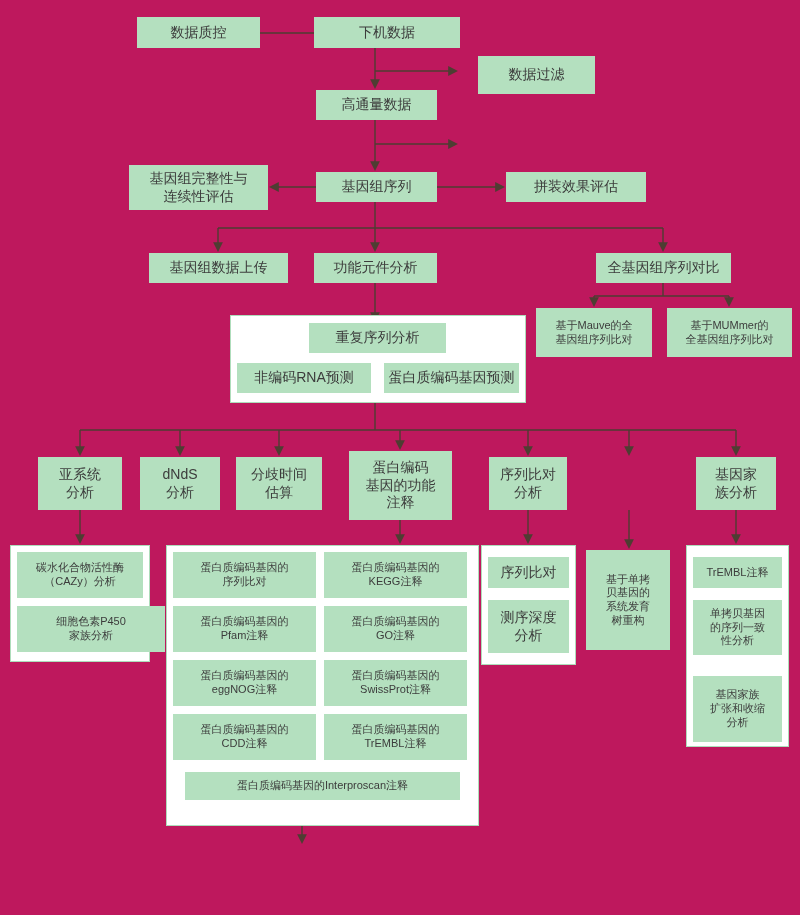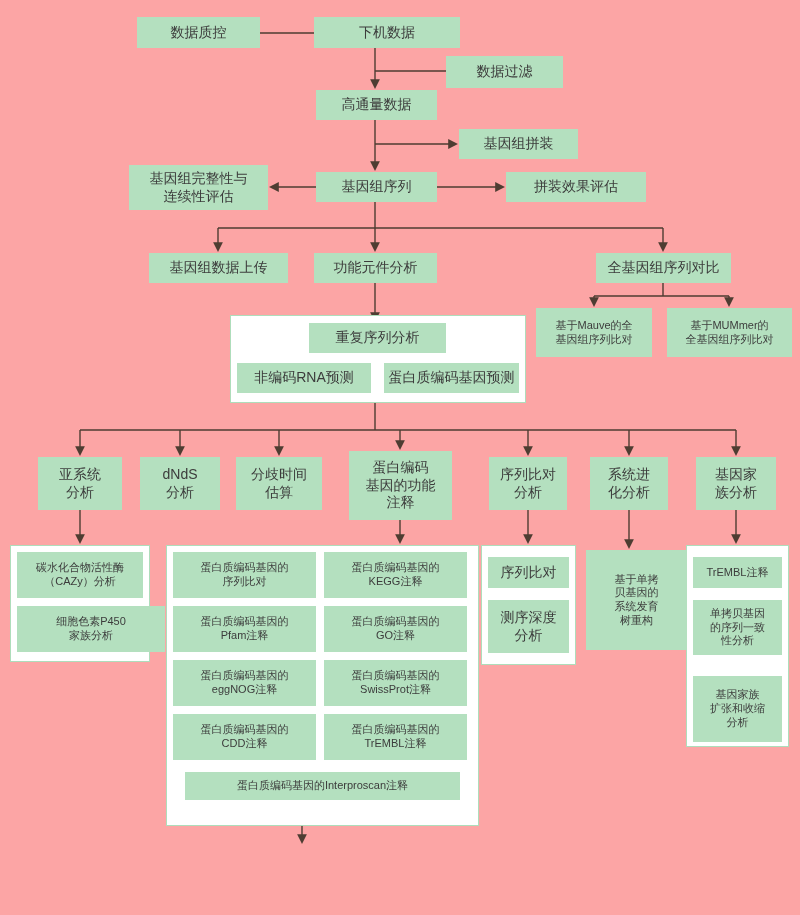--- a/index.html
+++ b/index.html
@@ -1,19 +1,19 @@
 <!DOCTYPE html>
 <html><head>
 <meta charset="utf-8">
 <style>
   html,body{margin:0;padding:0;background:#ffffff;}
   #canvas{
     position:relative;
     width:800px;height:915px;
-    background:#fca5a5;
+    background:#be185d;
     font-family:"Liberation Sans", sans-serif;
     overflow:hidden;
   }
   svg.connectors{position:absolute;left:0;top:0;z-index:1;}
   .c{stroke:#4e3d32;stroke-width:1.4;fill:none;}
   .node{
     position:absolute;z-index:3;
     background:#b4e0bf;
     color:#3c3c3c;
     display:flex;align-items:center;justify-content:center;
@@ -72,23 +72,22 @@
   </svg>
 
   <div class="group" style="left:230px;top:315px;width:296px;height:88px"></div>
   <div class="group" style="left:10px;top:545px;width:140px;height:117px"></div>
   <div class="group" style="left:166px;top:545px;width:313px;height:281px"></div>
   <div class="group" style="left:481px;top:545px;width:95px;height:120px"></div>
   <div class="group" style="left:686px;top:545px;width:103px;height:202px"></div>
 
   <div class="node" style="left:137px;top:17px;width:123px;height:31px">数据质控</div>
   <div class="node" style="left:314px;top:17px;width:146px;height:31px">下机数据</div>
-  <div class="node" style="left:446px;top:56px;width:117px;height:32px">数据过滤</div>
+  <div class="node" style="left:478px;top:56px;width:117px;height:38px">数据过滤</div>
   <div class="node" style="left:316px;top:90px;width:121px;height:30px">高通量数据</div>
-  <div class="node" style="left:459px;top:129px;width:119px;height:30px">基因组拼装</div>
   <div class="node" style="left:129px;top:165px;width:139px;height:45px">基因组完整性与
 连续性评估</div>
   <div class="node" style="left:316px;top:172px;width:121px;height:30px">基因组序列</div>
   <div class="node" style="left:506px;top:172px;width:140px;height:30px">拼装效果评估</div>
 
   <div class="node" style="left:149px;top:253px;width:139px;height:30px">基因组数据上传</div>
   <div class="node" style="left:314px;top:253px;width:123px;height:30px">功能元件分析</div>
   <div class="node" style="left:596px;top:253px;width:135px;height:30px">全基因组序列对比</div>
   <div class="node sm" style="left:536px;top:308px;width:116px;height:49px">基于Mauve的全
 基因组序列比对</div>
@@ -103,22 +102,20 @@
 分析</div>
   <div class="node" style="left:140px;top:457px;width:80px;height:53px">dNdS
 分析</div>
   <div class="node" style="left:236px;top:457px;width:86px;height:53px">分歧时间
 估算</div>
   <div class="node" style="left:349px;top:451px;width:103px;height:69px">蛋白编码
 基因的功能
 注释</div>
   <div class="node" style="left:489px;top:457px;width:78px;height:53px">序列比对
 分析</div>
-  <div class="node" style="left:590px;top:457px;width:78px;height:53px">系统进
-化分析</div>
   <div class="node" style="left:696px;top:457px;width:80px;height:53px">基因家
 族分析</div>
 
   <div class="node sm" style="left:17px;top:552px;width:126px;height:46px">碳水化合物活性酶
 （CAZy）分析</div>
   <div class="node sm" style="left:17px;top:606px;width:148px;height:46px">细胞色素P450
 家族分析</div>
 
   <div class="node sm" style="left:173px;top:552px;width:143px;height:46px">蛋白质编码基因的
 序列比对</div>
@@ -136,21 +133,21 @@
 CDD注释</div>
   <div class="node sm" style="left:324px;top:714px;width:143px;height:46px">蛋白质编码基因的
 TrEMBL注释</div>
   <div class="node sm" style="left:185px;top:772px;width:275px;height:28px">蛋白质编码基因的Interproscan注释</div>
 
 
   <div class="node" style="left:488px;top:557px;width:81px;height:31px">序列比对</div>
   <div class="node" style="left:488px;top:600px;width:81px;height:53px">测序深度
 分析</div>
 
-  <div class="node sm" style="left:586px;top:550px;width:101px;height:100px">基于单拷
+  <div class="node sm" style="left:586px;top:550px;width:84px;height:100px">基于单拷
 贝基因的
 系统发育
 树重构</div>
 
   <div class="node sm" style="left:693px;top:557px;width:89px;height:31px">TrEMBL注释</div>
   <div class="node sm" style="left:693px;top:600px;width:89px;height:55px">单拷贝基因
 的序列一致
 性分析</div>
   <div class="node sm" style="left:693px;top:676px;width:89px;height:66px">基因家族
 扩张和收缩

